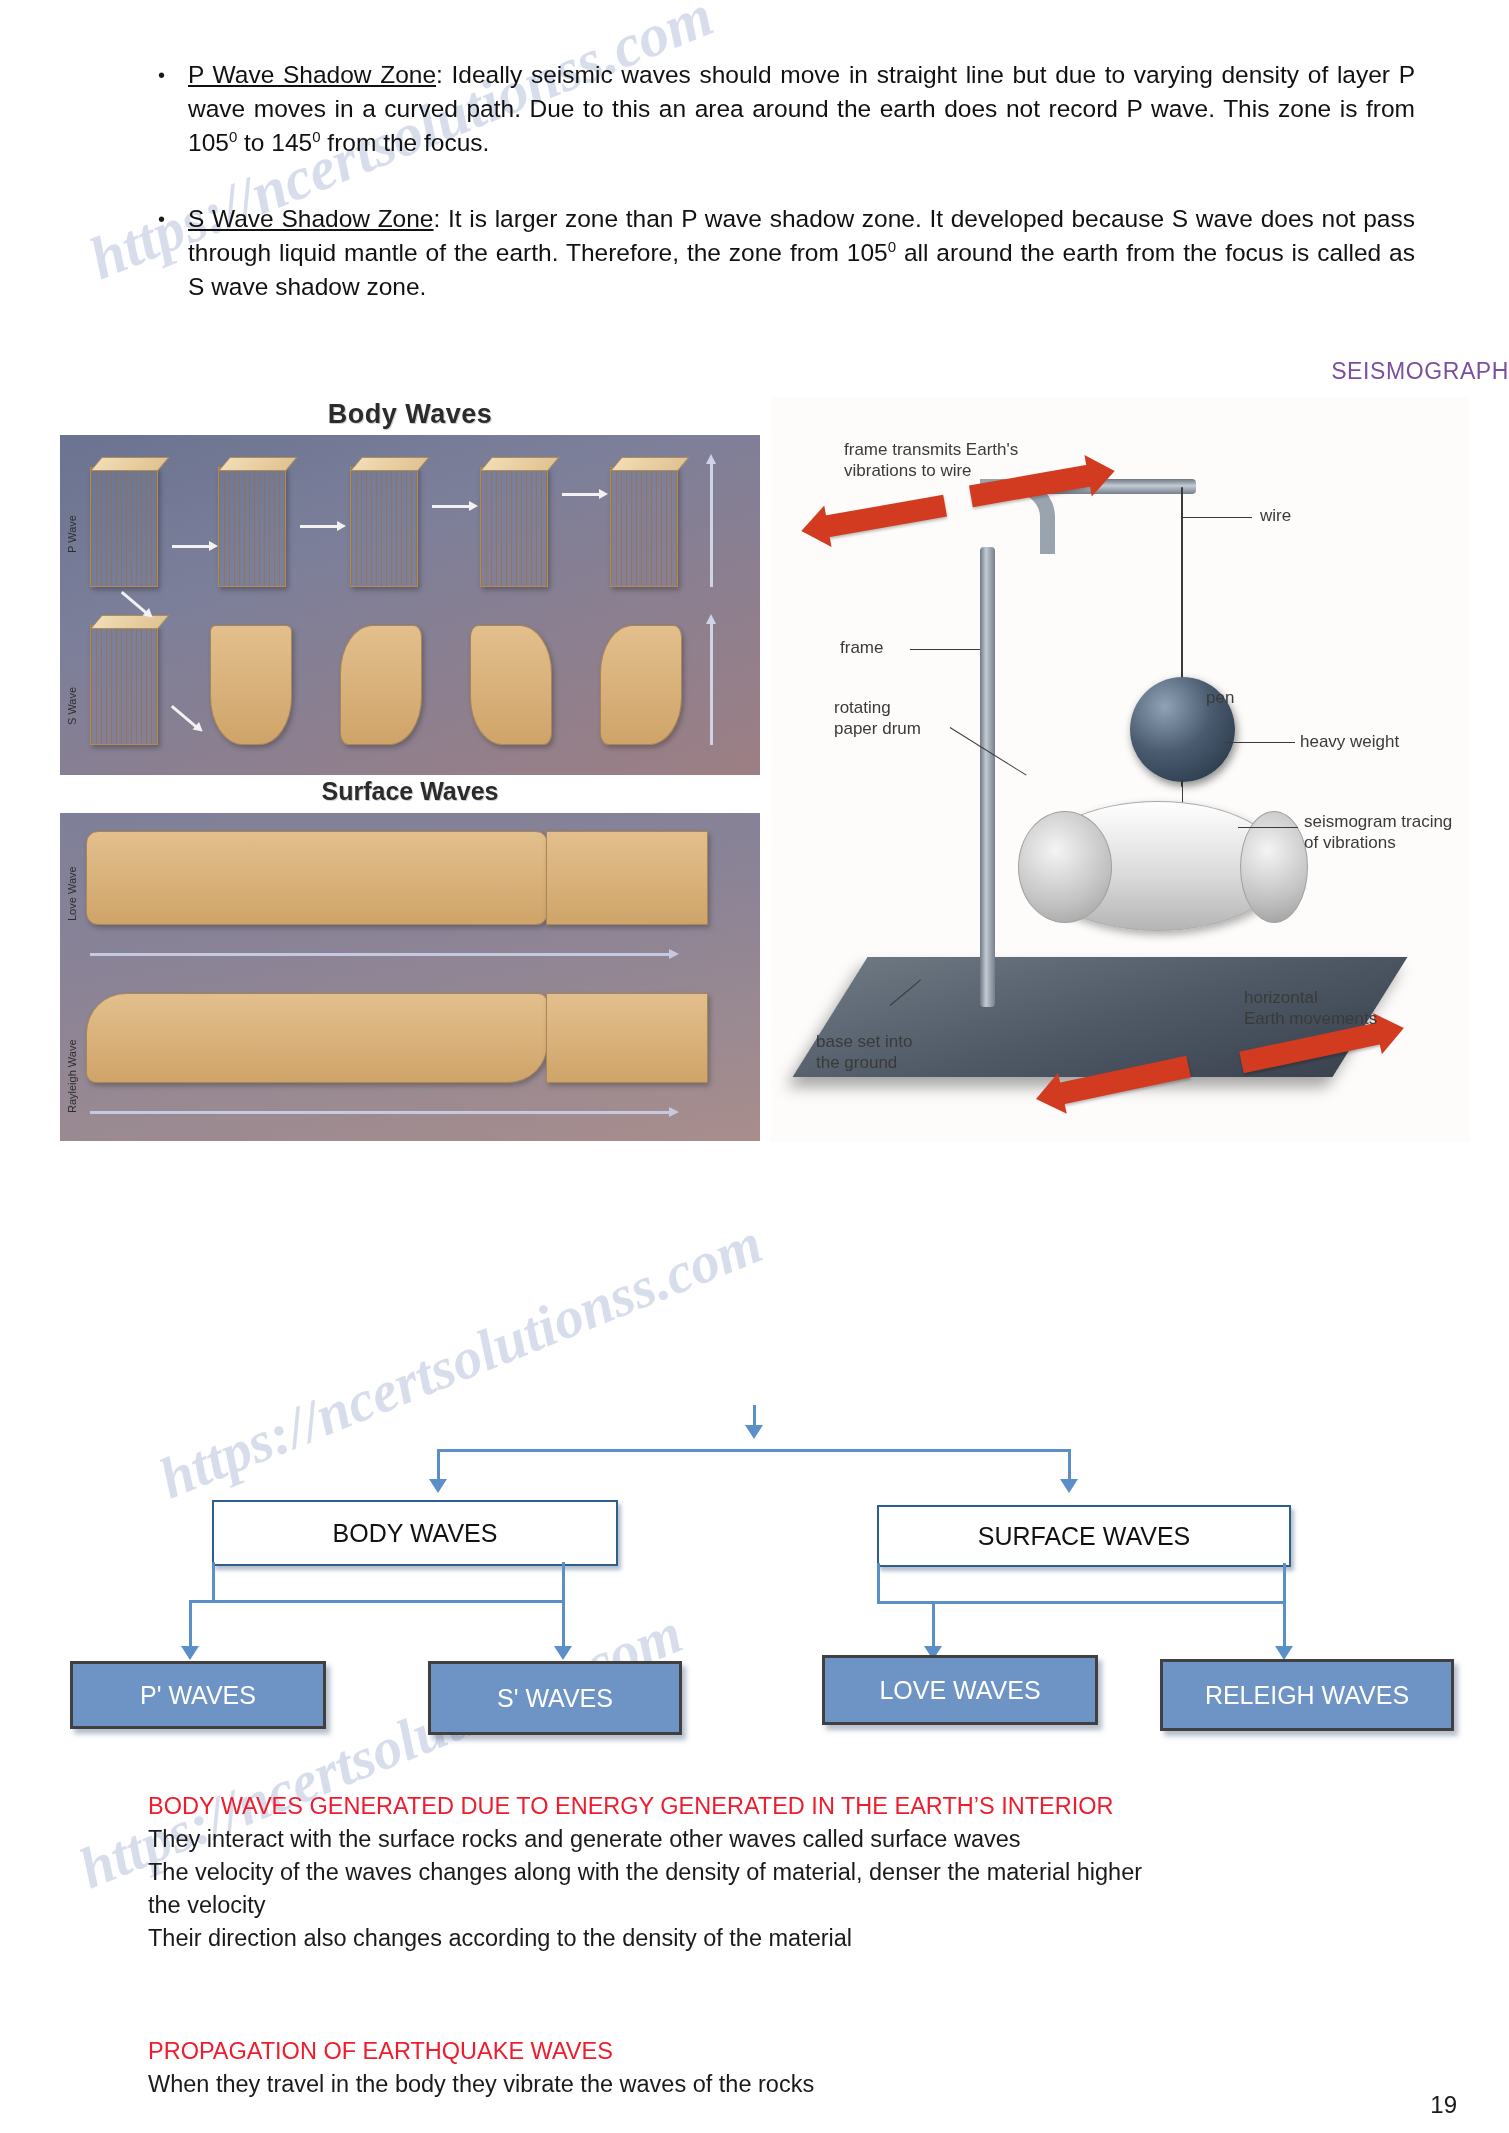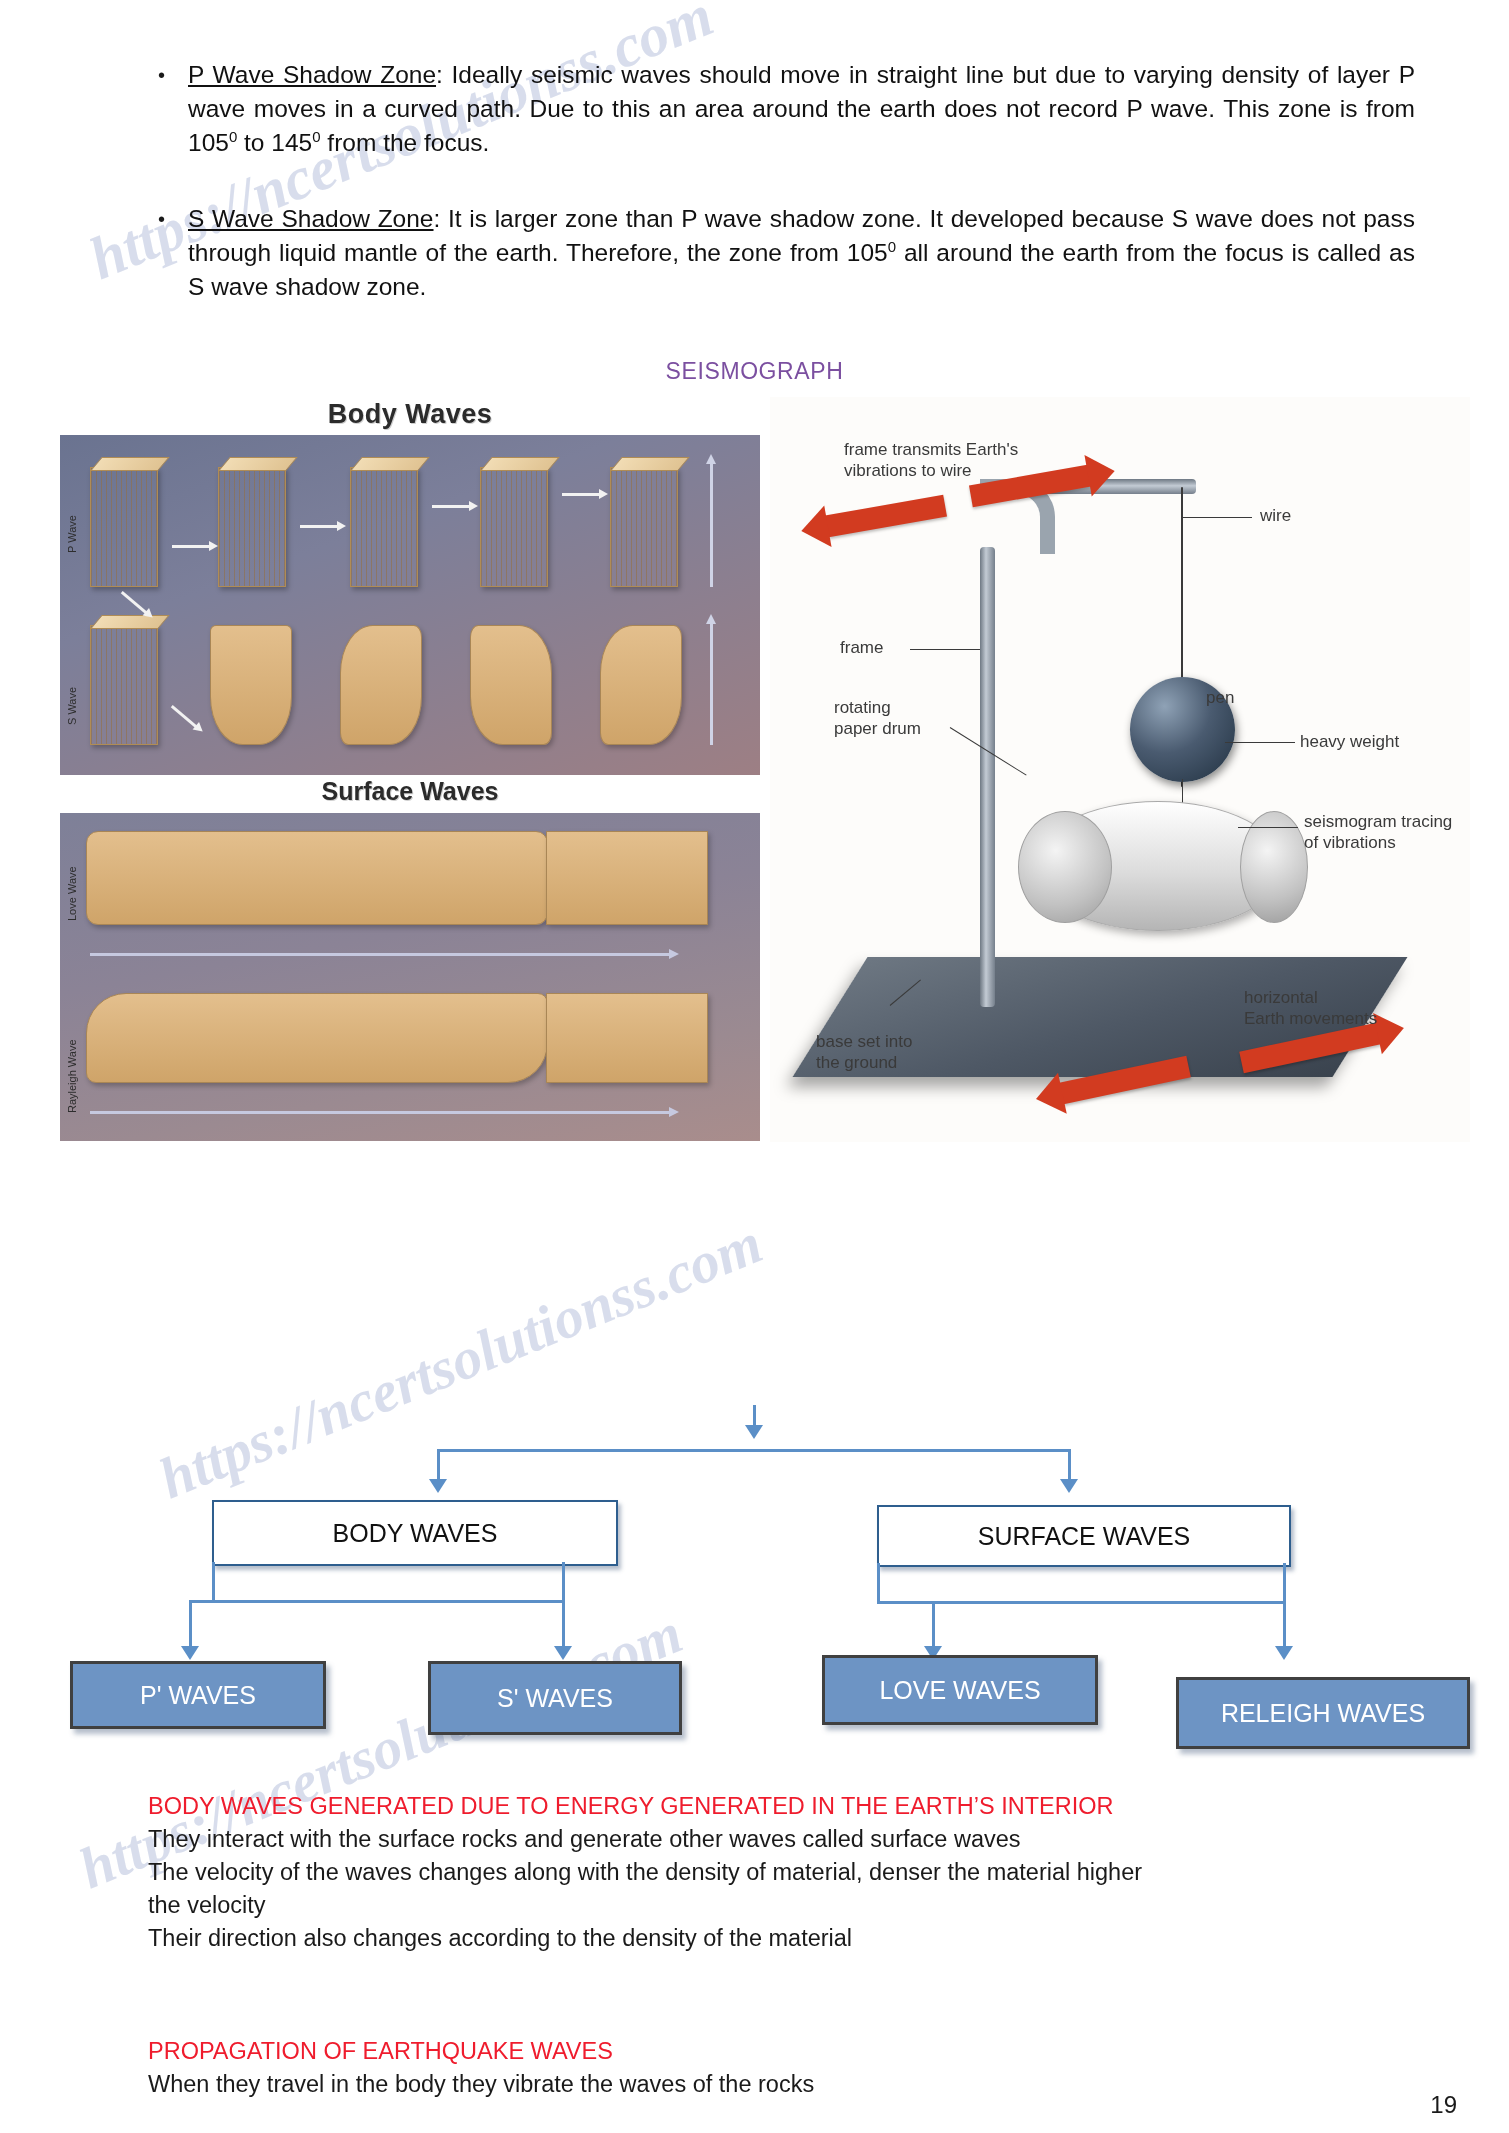--- a/index.html
+++ b/index.html
@@ -83,21 +83,21 @@
     left: 0;
     top: 350px;
     width: 1509px;
     height: 800px;
   }
   .seismograph-title {
     position: absolute;
     left: 0;
     top: 8px;
     width: 1509px;
-    text-align: center;
+    text-align: right;
     color: #7b4fa0;
     font-size: 23px;
     letter-spacing: .6px;
     font-family: "Liberation Sans", sans-serif;
   }
 
   
   .bodywaves-panel {
     position: absolute;
     left: 60px;
@@ -547,21 +547,21 @@
 
     <div class="box-blue" style="left:70px;top:296px;width:250px;height:62px;">
       <span>P' WAVES</span>
     </div>
     <div class="box-blue" style="left:428px;top:296px;width:248px;height:68px;">
       <span>S' WAVES</span>
     </div>
     <div class="box-blue" style="left:822px;top:290px;width:270px;height:64px;">
       <span>LOVE WAVES</span>
     </div>
-    <div class="box-blue" style="left:1160px;top:312px;width:288px;height:66px;margin-left:16px;">
+    <div class="box-blue" style="left:1160px;top:294px;width:288px;height:66px;">
       <span>RELEIGH WAVES</span>
     </div>
 
   </div>
 
   <div class="bottom-text">
     <div class="red-head">BODY WAVES GENERATED DUE TO ENERGY GENERATED IN THE EARTH’S INTERIOR</div>
     <div class="blk-line">They interact with the surface rocks and generate other waves called surface waves</div>
     <div class="blk-line">The velocity of the waves changes along with the density of material, denser the material  higher</div>
     <div class="blk-line">the velocity</div>

